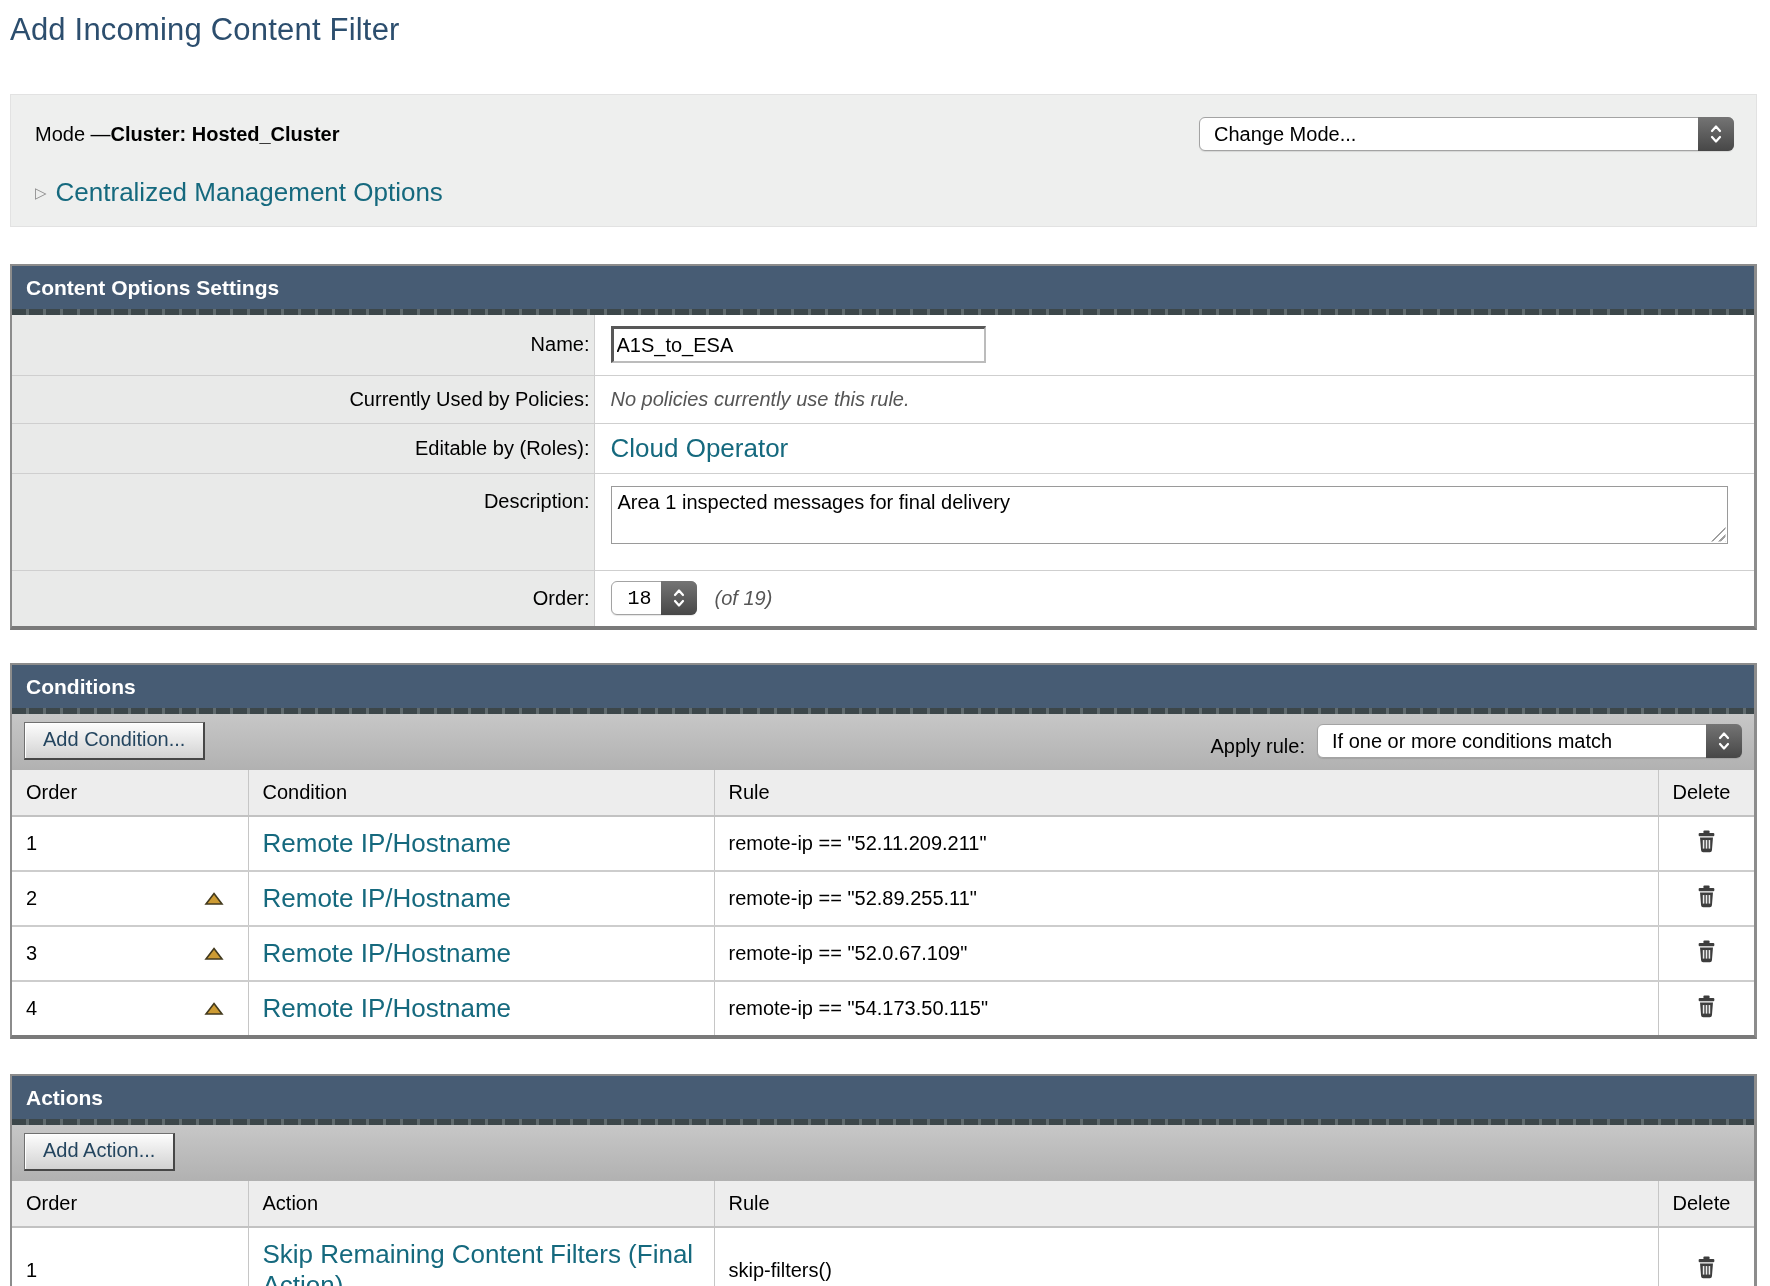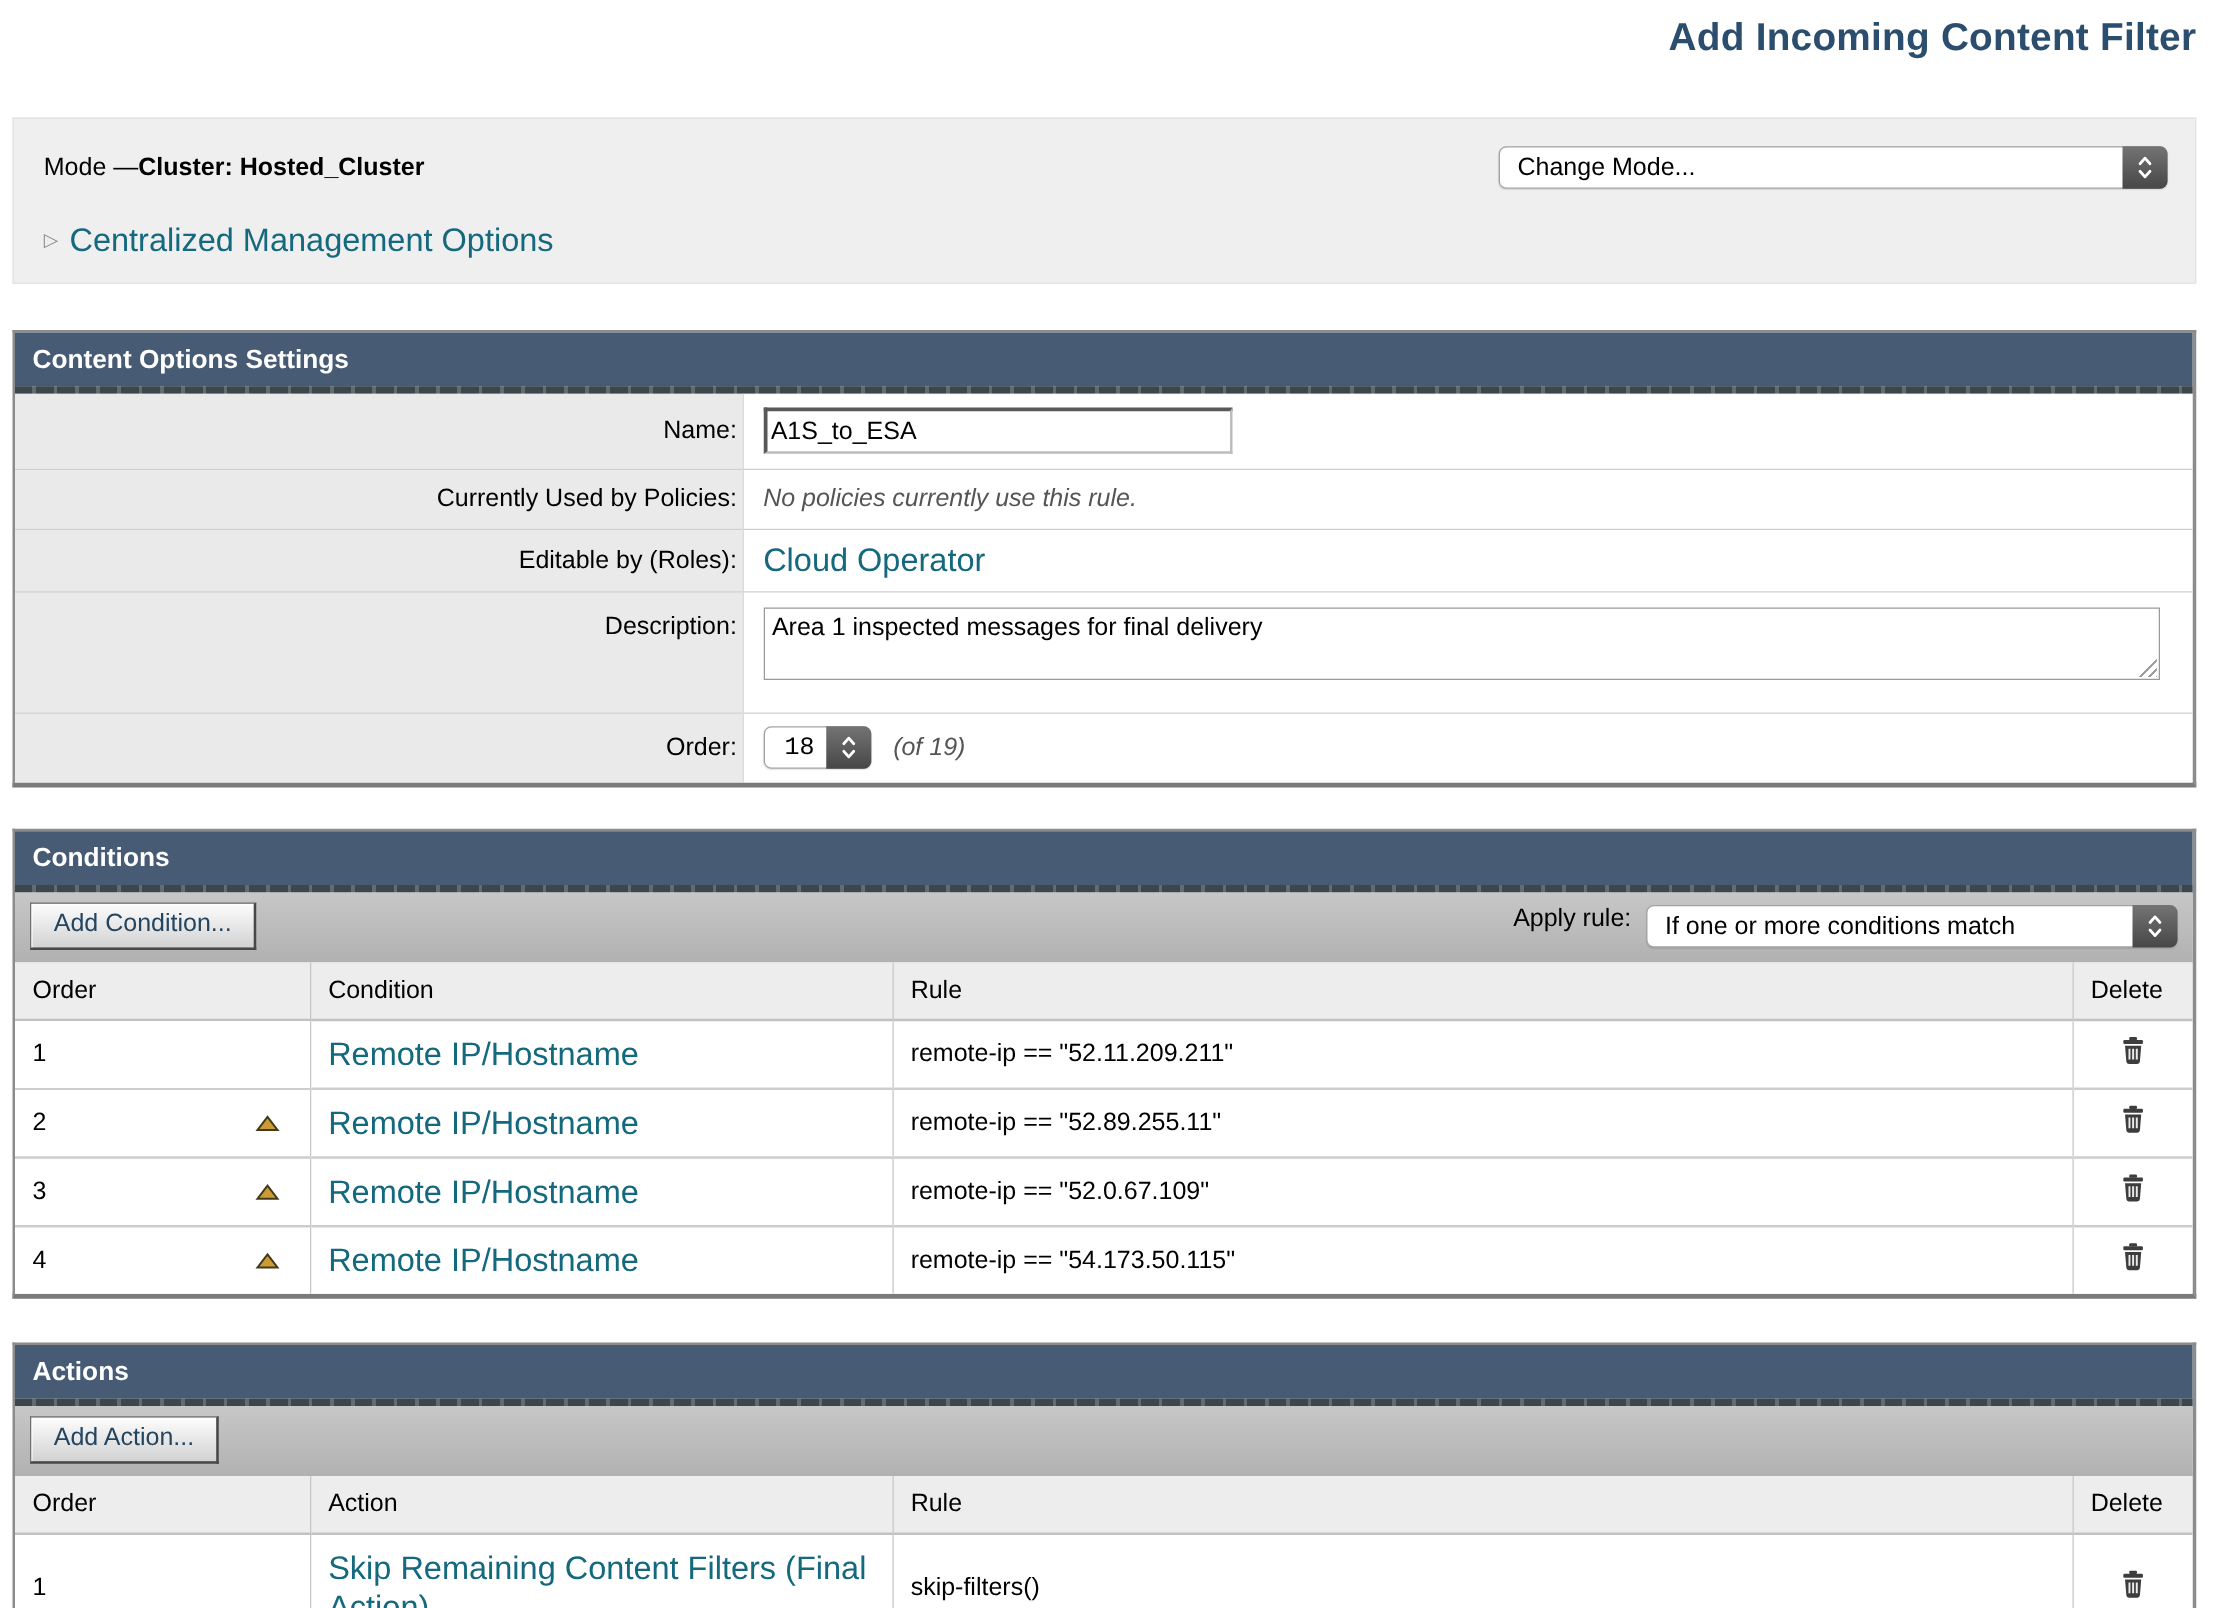--- a/index.html
+++ b/index.html
@@ -1,21 +1,21 @@
 <!DOCTYPE html>
 <html><head>
 <meta charset="utf-8">
 <style>
   * { box-sizing: border-box; }
   html,body { margin:0; padding:0; background:#fff; }
   body { font-family:"Liberation Sans","DejaVu Sans",sans-serif; color:#000; width:1770px; }
   .wrap { padding:0 13px 0 10px; }
 
   
-  .page-title { font-size:31px; font-weight:bold; color:#2c4e6e; margin:12px 0 0 0; letter-spacing:.2px;text-align:right; }
+  .page-title { font-size:31px; font-weight:normal; color:#2c4e6e; margin:12px 0 0 0; letter-spacing:.2px; }
 
   
   .mode-box { margin-top:46px; background:#eeefee; border:1px solid #e2e2e2; padding:22px 22px 18px 24px; }
   .mode-line { display:flex; align-items:center; justify-content:space-between; }
   .mode-text { font-size:20px; }
   .mode-text b { font-weight:bold; }
   .mgmt-line { margin-top:26px; display:flex; align-items:center; gap:9px; }
   .tri-right { color:#8a8a8a; font-size:15px; line-height:1; }
   a.link { color:#15697e; text-decoration:none; font-size:26px; cursor:pointer; }
 
@@ -47,21 +47,21 @@
   .grip { position:absolute; right:2px; bottom:2px; width:15px; height:15px; pointer-events:none;
           background:repeating-linear-gradient(135deg,#9f9f9f 0 2px,transparent 2px 5px);
           clip-path:polygon(100% 0,100% 100%,0 100%); }
   .order-line { display:flex; align-items:center; gap:18px; }
 
   
   .toolbar { background:linear-gradient(#c7c7c7,#b1b1b1); padding:8px 12px 10px 12px; display:flex; align-items:center; justify-content:space-between; }
   .btn-classic { font-family:inherit; font-size:20px; color:#24455f; padding:5px 18px 7px; cursor:pointer;
                  background:linear-gradient(#fdfdfd,#d2d2d2); border:1px solid #707070;
                  border-right:2px solid #474747; border-bottom:2px solid #474747; box-shadow:inset 1px 1px 0 #fff; }
-  .apply-rule { display:flex; align-items:flex-start; gap:12px; font-size:20px; }
+  .apply-rule { display:flex; align-items:flex-end; gap:12px; font-size:20px; }
 
   
   table.rules { width:100%; border-collapse:collapse; table-layout:fixed; }
   table.rules th { background:#ededed; font-weight:normal; font-size:20px; text-align:left; padding:11px 14px;
                    border-left:1px solid #c6c6c6; border-bottom:2px solid #c2c2c2; }
   table.rules th:first-child { border-left:none; }
   table.rules td { background:#fff; font-size:20px; padding:11px 14px; border-left:1px solid #c6c6c6; border-top:2px solid #cdcdcd; vertical-align:middle; }
   table.rules td:first-child { border-left:none; }
   table.rules tr.hrow th { border-top:none; }
   col.c-order { width:236px; } col.c-cond { width:466px; } col.c-rule { width:auto; } col.c-del { width:96px; }

